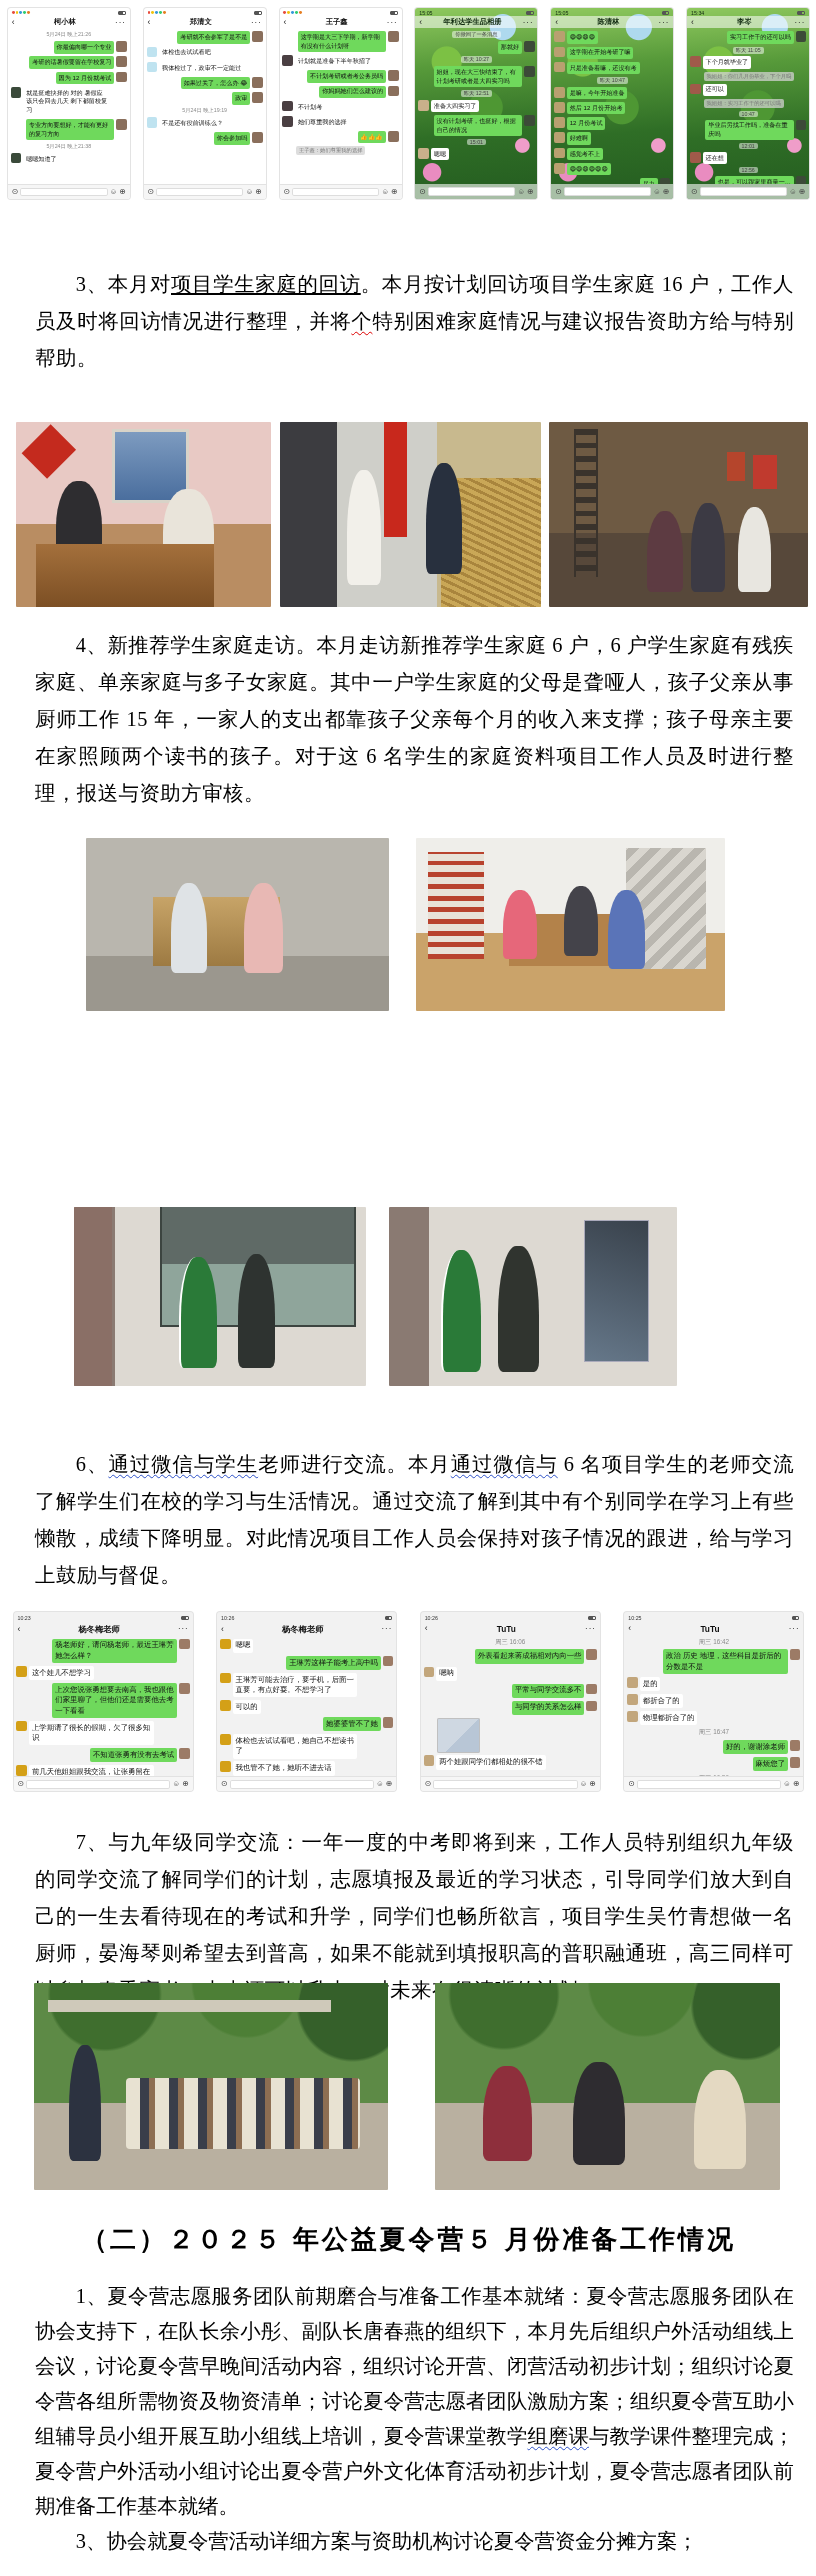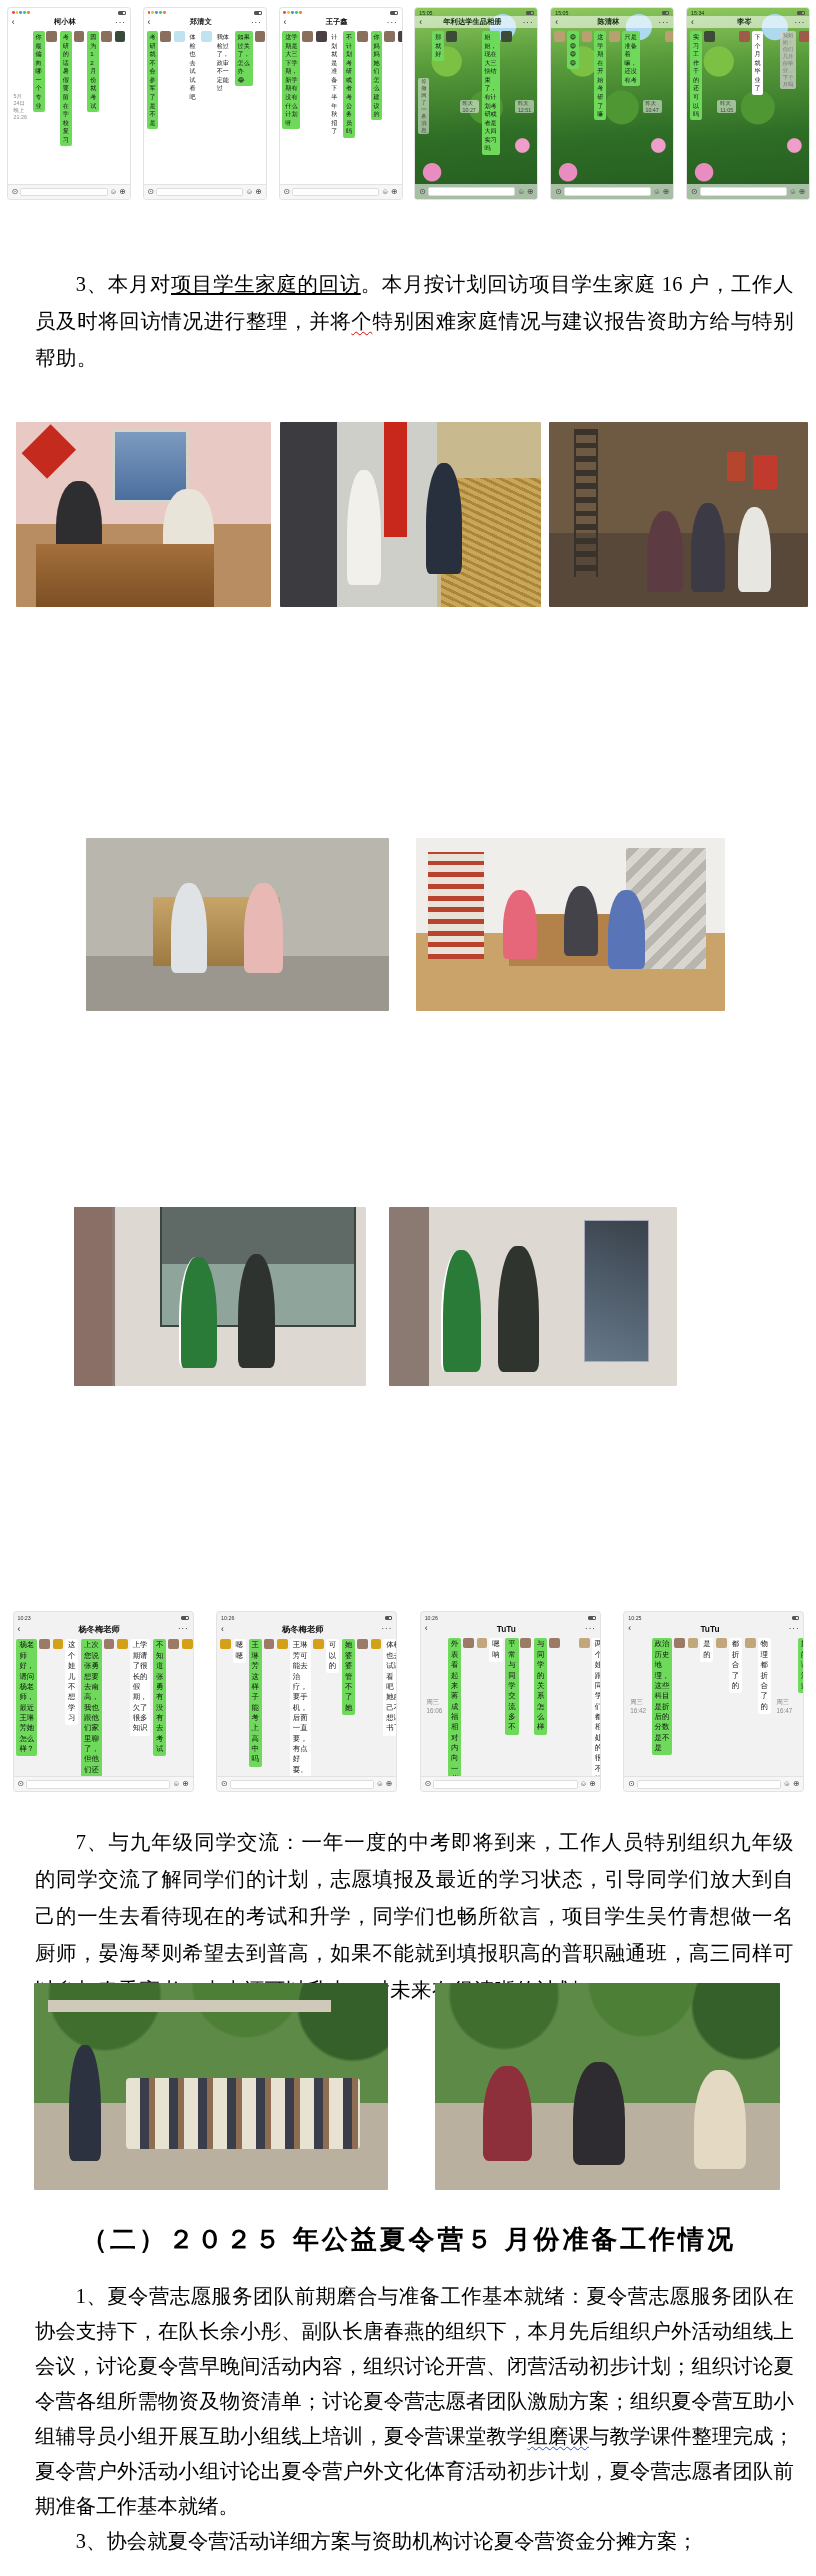--- a/index.html
+++ b/index.html
@@ -40,21 +40,21 @@
   .dots { display:flex; gap:1px; }
   .dots i { width:2.9px; height:2.9px; border-radius:50%; display:block; }
   .bat { width:7.8px; height:3.9px; border:0.5px solid #555; border-radius:1px; background:linear-gradient(90deg,#555 0 70%,transparent 70%); }
   .nav { display:flex; align-items:center; justify-content:space-between; padding:1px 3.9px; }
   .white .nav, .gray .nav { background:transparent; }
   .lotus .nav { background:rgba(255,255,255,.55); }
   .navb { font-size:8.7px; color:#222; line-height:1; }
   .navt { font-size:7.3px; font-weight:bold; color:#111; }
   .row2 .navt { font-size:8.3px; }
   .navm { font-size:7.8px; color:#222; letter-spacing:1px; line-height:1; }
-  .msgs { flex:1; overflow:hidden; padding:2.9px 2.9px; display:flex; flex-direction:row; gap:2.9px; }
+  .msgs { flex:1; overflow:hidden; padding:2.9px 2.9px; display:flex; flex-direction:column; gap:2.9px; }
   .msg { display:flex; gap:1.9px; align-items:flex-start; }
   .msg.right { flex-direction:row-reverse; }
   .av { width:10.7px; height:10.7px; border-radius:1.9px; flex:none; }
   .bub { max-width:76%; padding:1.9px 2.9px; border-radius:1.9px; font-size:6.1px; line-height:1.4; color:#111; word-break:break-all; }
   .row2 .bub { font-size:7.4px; max-width:72%; }
   .msg.right .bub { background:var(--green); }
   .msg.left .bub { background:#fff; }
   .msg.left .bub.g { background:var(--green); }
   .chip { align-self:center; font-size:5.3px; color:#8a8a8a; background:rgba(255,255,255,.0); padding:0 2.9px; border-radius:1.9px; }
   .lotus .chip { background:rgba(255,255,255,.5); color:#444; }
@@ -456,20 +456,21 @@
     <div class="ph" id="ph3" style="left:533px; width:259px;">
       <div class="ladder"></div>
       <div class="p1"></div>
       <div class="p2"></div>
       <div class="f1 fig"></div>
       <div class="f2 fig"></div>
       <div class="f3 fig"></div>
     </div>
   </div>
 
+  <div class="para" style="top:627px;"><span class="seg-b">4、新推荐学生家庭走访。</span><span>本月走访新推荐学生家庭 6 户，6 户学生家庭有残疾家庭、单亲家庭与多子女家庭。其中一户学生家庭的父母是聋哑人，孩子父亲从事厨师工作 15 年，一家人的支出都靠孩子父亲每个月的收入来支撑；孩子母亲主要在家照顾两个读书的孩子。对于这 6 名学生的家庭资料项目工作人员及时进行整理，报送与资助方审核。</span></div>
 
   <div class="photos" style="top:838px; left:0; right:0; height:173px;">
     <div class="ph" id="ph4" style="left:86px; width:303px;">
       <div class="bench"></div>
       <div class="f1 fig"></div>
       <div class="f2 fig"></div>
     </div>
     <div class="ph" id="ph5" style="left:416px; width:309px;">
       <div class="stairs"></div>
       <div class="wallpics"></div>
@@ -489,20 +490,21 @@
       <div class="f1 fig"></div>
       <div class="f2 fig"></div>
     </div>
     <div class="ph" id="ph7" style="left:389px; width:288px;">
       <div class="screen"></div>
       <div class="f1 fig"></div>
       <div class="f2 fig"></div>
     </div>
   </div>
 
+  <div class="para" style="top:1446px;"><span class="seg-b">6、</span><span class="seg-b seg-wb">通过微信与学生</span><span class="seg-b">老师进行交流。</span><span>本月</span><span class="seg-wb">通过微信与</span><span> 6 名项目学生的老师交流了解学生们在校的学习与生活情况。通过交流了解到其中有个别同学在学习上有些懒散，成绩下降明显。对此情况项目工作人员会保持对孩子情况的跟进，给与学习上鼓励与督促。</span></div>
 
   <div class="chats-row row2" style="top:1612px; left:13.6px; right:13.6px; height:179px;">
     <div class="chat gray">
         <div class="sb">
           <span class="sbt">10:23</span>
           <span class="bat"></span>
         </div>
         <div class="nav">
           <span class="navb">‹</span>
           <span class="navt">杨冬梅老师</span>

